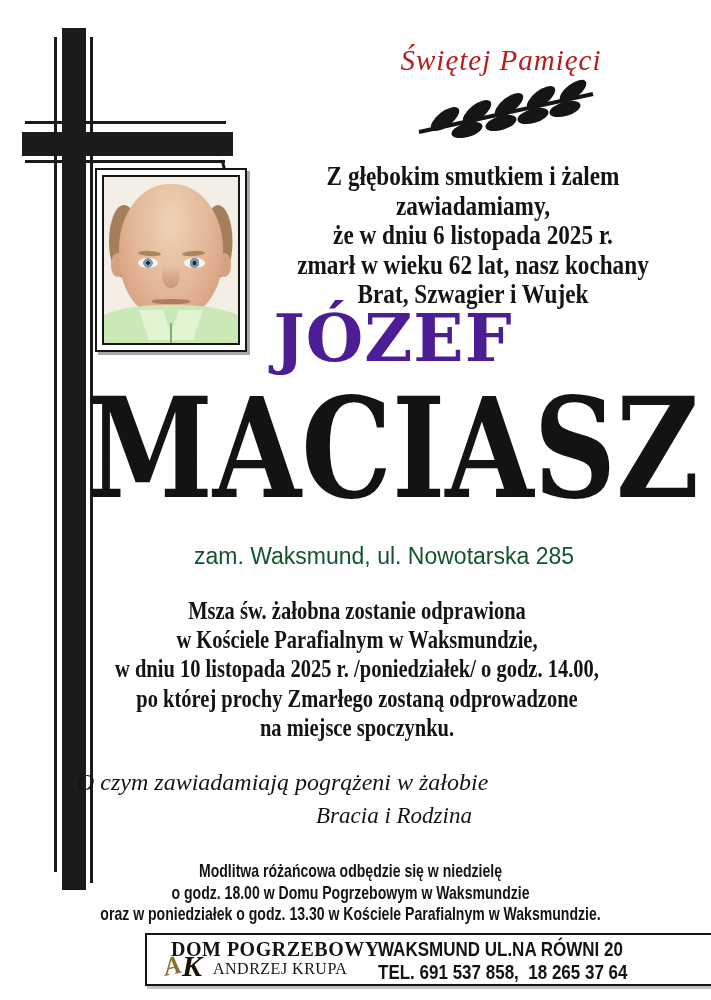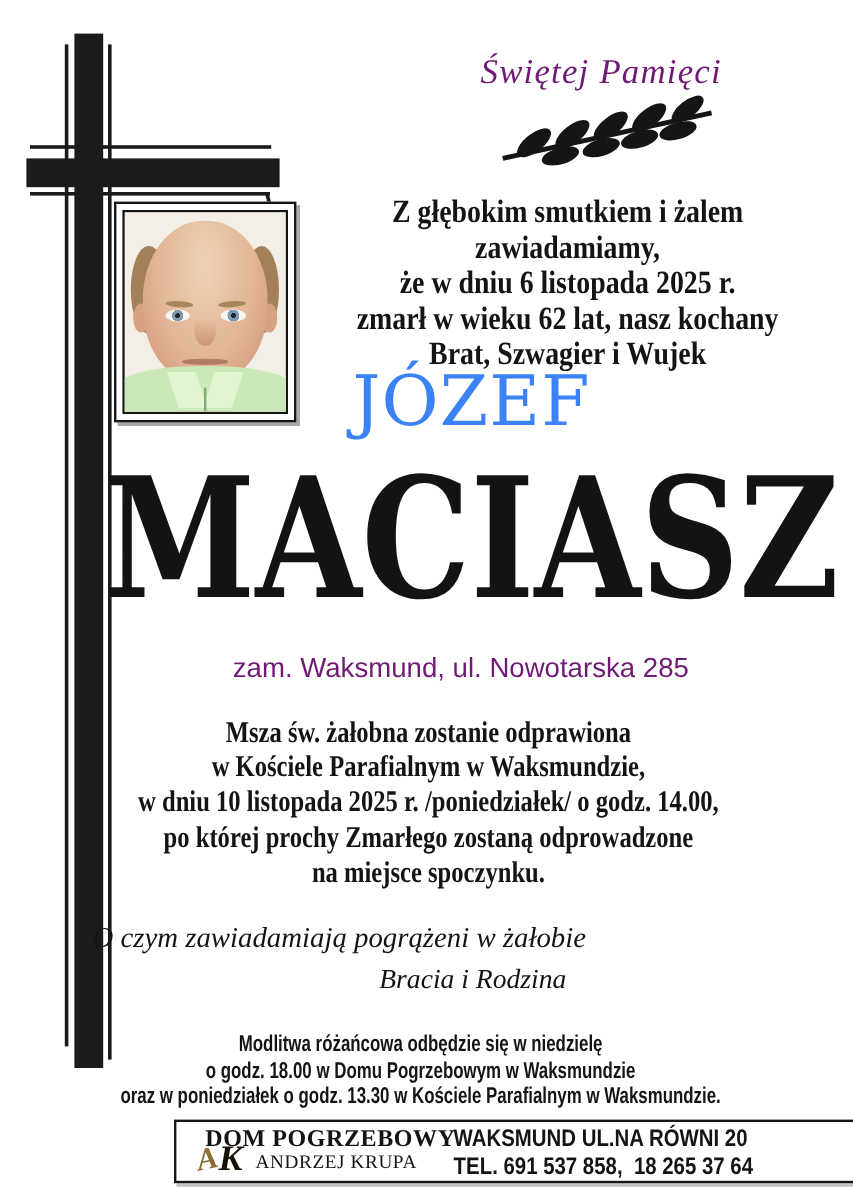--- a/index.html
+++ b/index.html
@@ -47,31 +47,31 @@
   .photo .mouth{position:absolute;left:36%;top:73.5%;width:28%;height:2.8%;background:#b07a65;border-radius:45%;}
   .photo .neck{position:absolute;left:33%;bottom:0;width:34%;height:17%;background:#d7a281;}
   .photo .shirt{position:absolute;left:-5%;bottom:-2%;width:110%;height:25%;
     background:#cbe9b6;border-radius:45% 45% 0 0;}
   .photo .collar-l,.photo .collar-r{position:absolute;bottom:2%;width:18%;height:18%;background:#e2f4d2;}
   .photo .collar-l{left:30%;transform:skewX(18deg);}
   .photo .collar-r{right:30%;transform:skewX(-18deg);}
   .photo .placket{position:absolute;left:49%;bottom:0;width:2%;height:12%;background:#87a878;}
   
   .title{left:291px;right:0;top:44px;text-align:center;
-    font-style:italic;font-size:29px;letter-spacing:1px;color:#701a75;}
+    font-style:italic;font-size:29px;letter-spacing:1px;color:#b91c1c;}
   .branch{left:415px;top:78px;width:185px;height:60px;}
   .announce{left:235px;right:0;top:162px;text-align:center;font-weight:bold;
     font-size:27px;line-height:29.5px;transform:scaleX(.86);}
   .name1{left:75px;right:0;top:305px;text-align:center;font-family:"DejaVu Serif",serif;
-    font-weight:normal;font-size:58px;line-height:1;letter-spacing:1px;color:#3b82f6;}
+    font-weight:bold;font-size:66px;line-height:1;letter-spacing:1px;color:#4c1d95;}
   .name2{left:75px;right:0;top:379px;text-align:center;font-family:"DejaVu Serif",serif;
     font-weight:bold;font-size:114px;line-height:1;letter-spacing:0;color:#131313;
     transform:scaleY(1.22);transform-origin:50% 0;}
   .residence{left:57px;right:0;top:543px;text-align:center;
-    font-family:"Liberation Sans",sans-serif;font-size:23px;color:#701a75;}
+    font-family:"Liberation Sans",sans-serif;font-size:23px;color:#14532d;}
   .service{left:3px;right:0;top:596px;text-align:center;font-weight:bold;
     font-size:25px;line-height:29.2px;transform:scaleX(.82);}
   .notice{left:77px;right:0;top:769px;text-align:left;font-style:italic;font-size:24px;}
   .signature{left:77px;right:0;top:803px;text-align:center;font-style:italic;font-size:23px;}
   .rosary{left:0;right:10px;top:860px;text-align:center;
     font-family:"Liberation Sans",sans-serif;font-weight:bold;
     font-size:19px;line-height:21.6px;transform:scaleX(.74);}
   
   .footer-box{left:145px;top:933px;width:588px;height:53px;box-sizing:border-box;
     border:2px solid #161616;background:#ffffff;box-shadow:2px 3px 0 #c4c4c4;}

